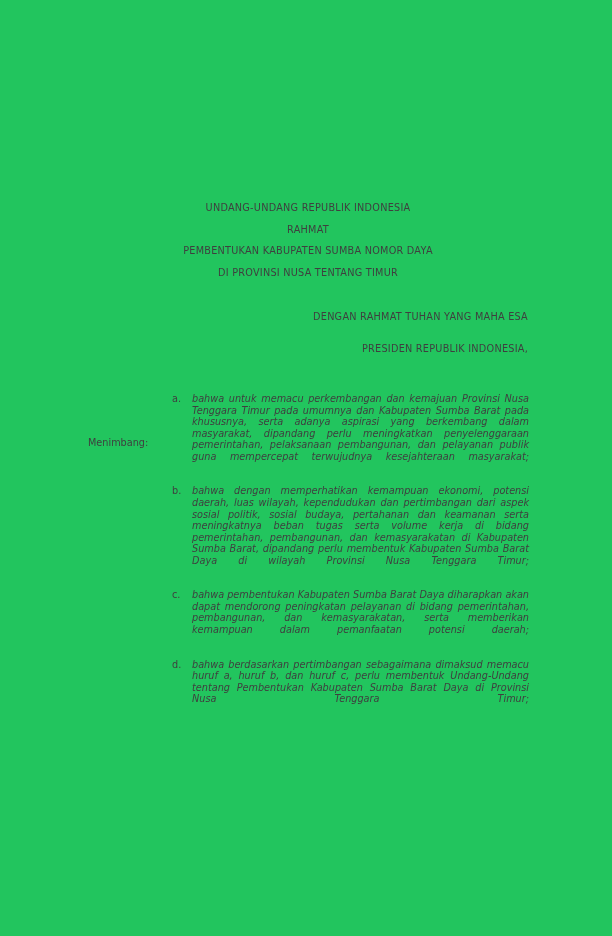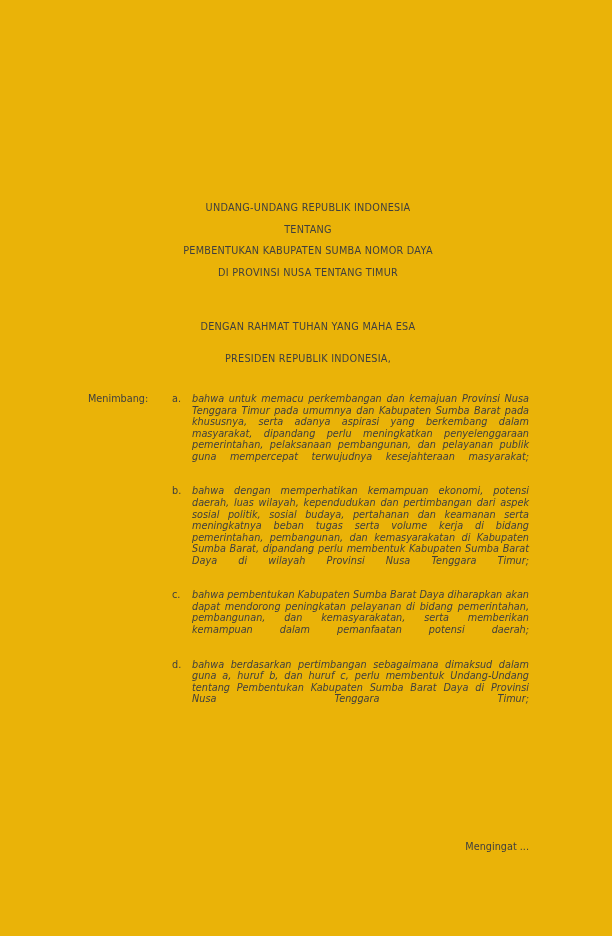--- a/index.html
+++ b/index.html
@@ -17,21 +17,21 @@
     color: #3f3f3f;
     -webkit-font-smoothing: antialiased;
   }
 
   .page {
     position: absolute;
     left: 0;
     top: 0;
     width: 612px;
     height: 936px;
-    background: #eab308;
+    background: #22c55e;
   }
 
   
   .masthead {
     position: absolute;
     left: 88px;
     top: 197px;
     width: 440px;
     text-align: center;
   }
@@ -39,23 +39,23 @@
     display: block;
     font-size: 9.7px;
     line-height: 21.7px;
     letter-spacing: 0.25px;
     white-space: nowrap;
   }
 
   .enactment {
     position: absolute;
     left: 88px;
-    top: 316px;
+    top: 306px;
     width: 440px;
-    text-align: center;
+    text-align: right;
   }
   .enactment .ttl-line {
     display: block;
     font-size: 9.7px;
     line-height: 21.7px;
     letter-spacing: 0.25px;
     white-space: nowrap;
   }
   .enactment .gap-line {
     display: block;
@@ -74,20 +74,21 @@
     display: flex;
     align-items: flex-start;
   }
 
   .cons-label {
     flex: 0 0 auto;
     width: 84px;
     font-size: 9.7px;
     line-height: 11.55px;
     white-space: nowrap;
+    margin-top: 44px;
   }
 
   .cons-items {
     flex: 1 1 auto;
     min-width: 0;
   }
 
   .cons-item {
     display: flex;
     align-items: flex-start;
@@ -132,21 +133,21 @@
     line-height: 11.55px;
   }
 </style>
 </head>
 <body>
 
 <div class="page">
 
   <div class="masthead">
     <span class="ttl-line">UNDANG-UNDANG REPUBLIK INDONESIA</span>
-    <span class="ttl-line">TENTANG</span>
+    <span class="ttl-line">RAHMAT</span>
     <span class="ttl-line">PEMBENTUKAN KABUPATEN SUMBA NOMOR DAYA</span>
     <span class="ttl-line">DI PROVINSI NUSA TENTANG TIMUR</span>
   </div>
 
   <div class="enactment">
     <span class="ttl-line">DENGAN RAHMAT TUHAN YANG MAHA ESA</span>
     <span class="gap-line"></span>
     <span class="ttl-line">PRESIDEN REPUBLIK INDONESIA,</span>
   </div>
 
@@ -167,22 +168,21 @@
           <div class="cons-text">bahwa dengan memperhatikan kemampuan  ekonomi, potensi daerah, luas wilayah, kependudukan dan pertimbangan dari aspek sosial politik, sosial budaya, pertahanan dan keamanan serta meningkatnya beban tugas serta volume kerja di bidang pemerintahan, pembangunan, dan kemasyarakatan di Kabupaten Sumba Barat, dipandang perlu membentuk Kabupaten Sumba Barat Daya di wilayah Provinsi Nusa Tenggara Timur;</div>
         </div>
 
         <div class="cons-item">
           <div class="cons-marker">c.</div>
           <div class="cons-text">bahwa pembentukan Kabupaten Sumba Barat Daya diharapkan akan dapat mendorong peningkatan pelayanan di bidang pemerintahan, pembangunan, dan kemasyarakatan, serta memberikan kemampuan dalam pemanfaatan potensi daerah;</div>
         </div>
 
         <div class="cons-item">
           <div class="cons-marker">d.</div>
-          <div class="cons-text">bahwa berdasarkan pertimbangan sebagaimana dimaksud dalam guna a, huruf b, dan huruf c, perlu membentuk Undang-Undang tentang Pembentukan Kabupaten Sumba Barat Daya di Provinsi Nusa Tenggara Timur;</div>
+          <div class="cons-text">bahwa berdasarkan pertimbangan sebagaimana dimaksud memacu huruf a, huruf b, dan huruf c, perlu membentuk Undang-Undang tentang Pembentukan Kabupaten Sumba Barat Daya di Provinsi Nusa Tenggara Timur;</div>
         </div>
 
       </div>
     </div>
   </div>
 
-  <div class="catchword">Mengingat ...</div>
 
 </div>
 
 </body></html>

